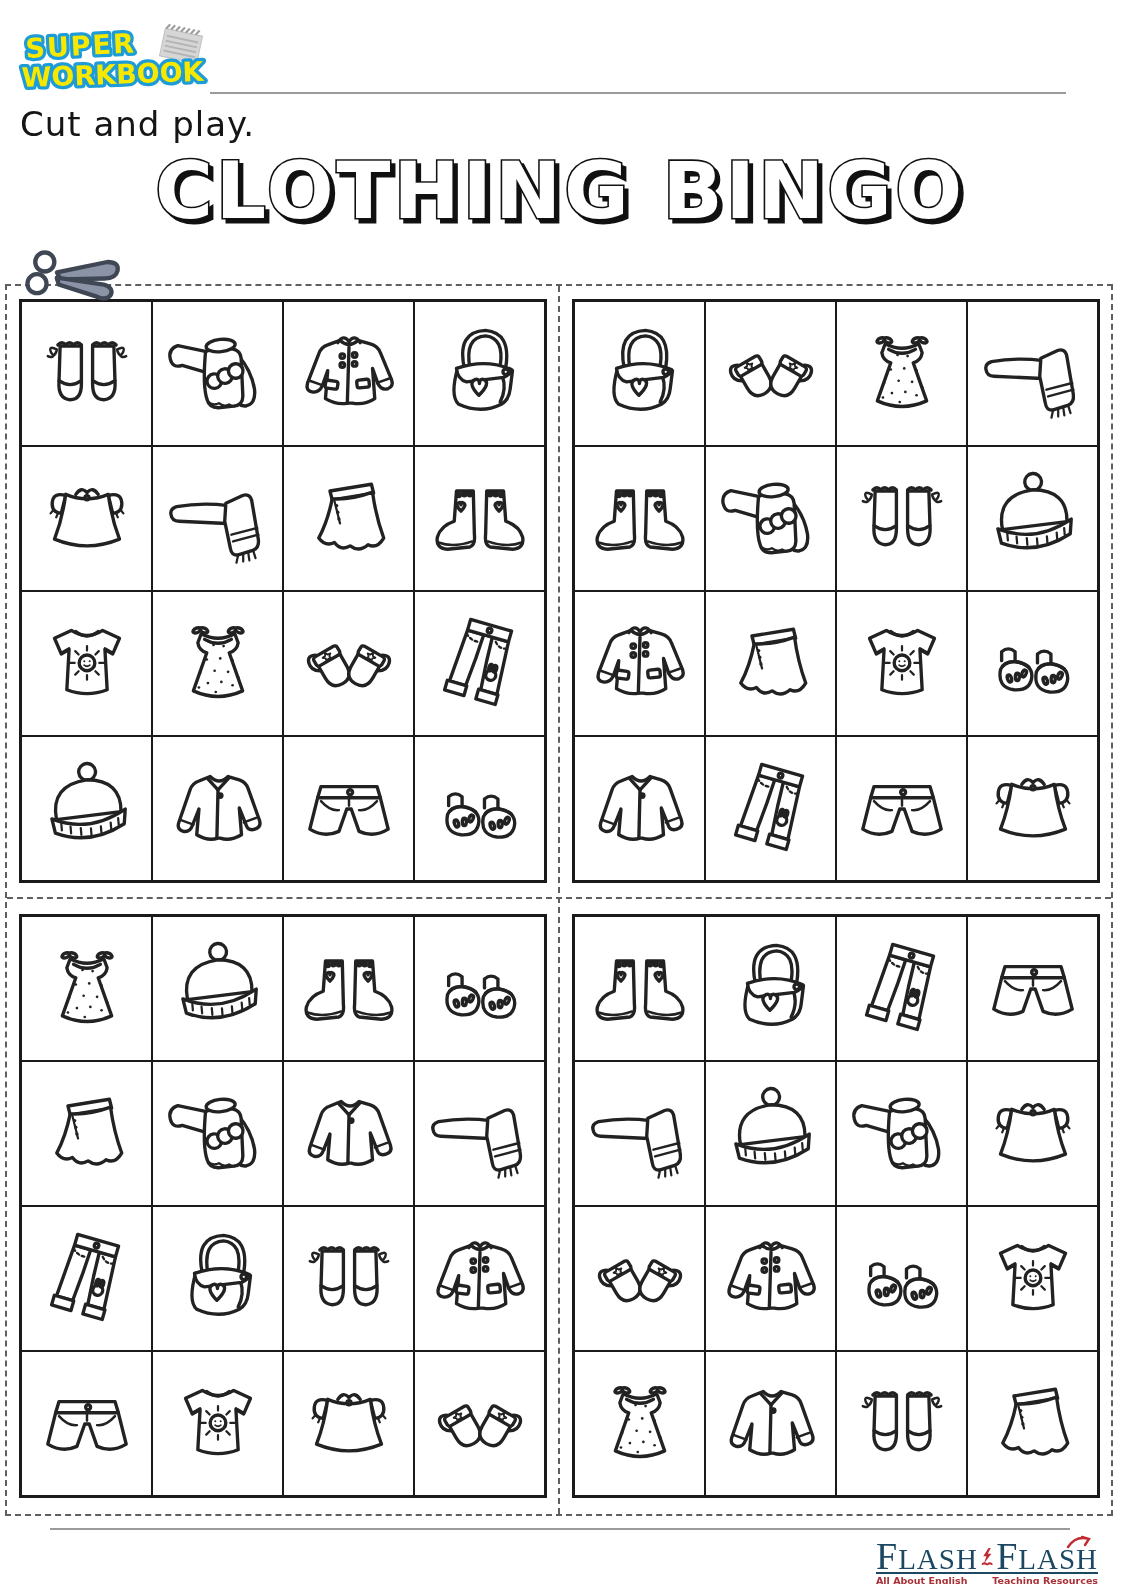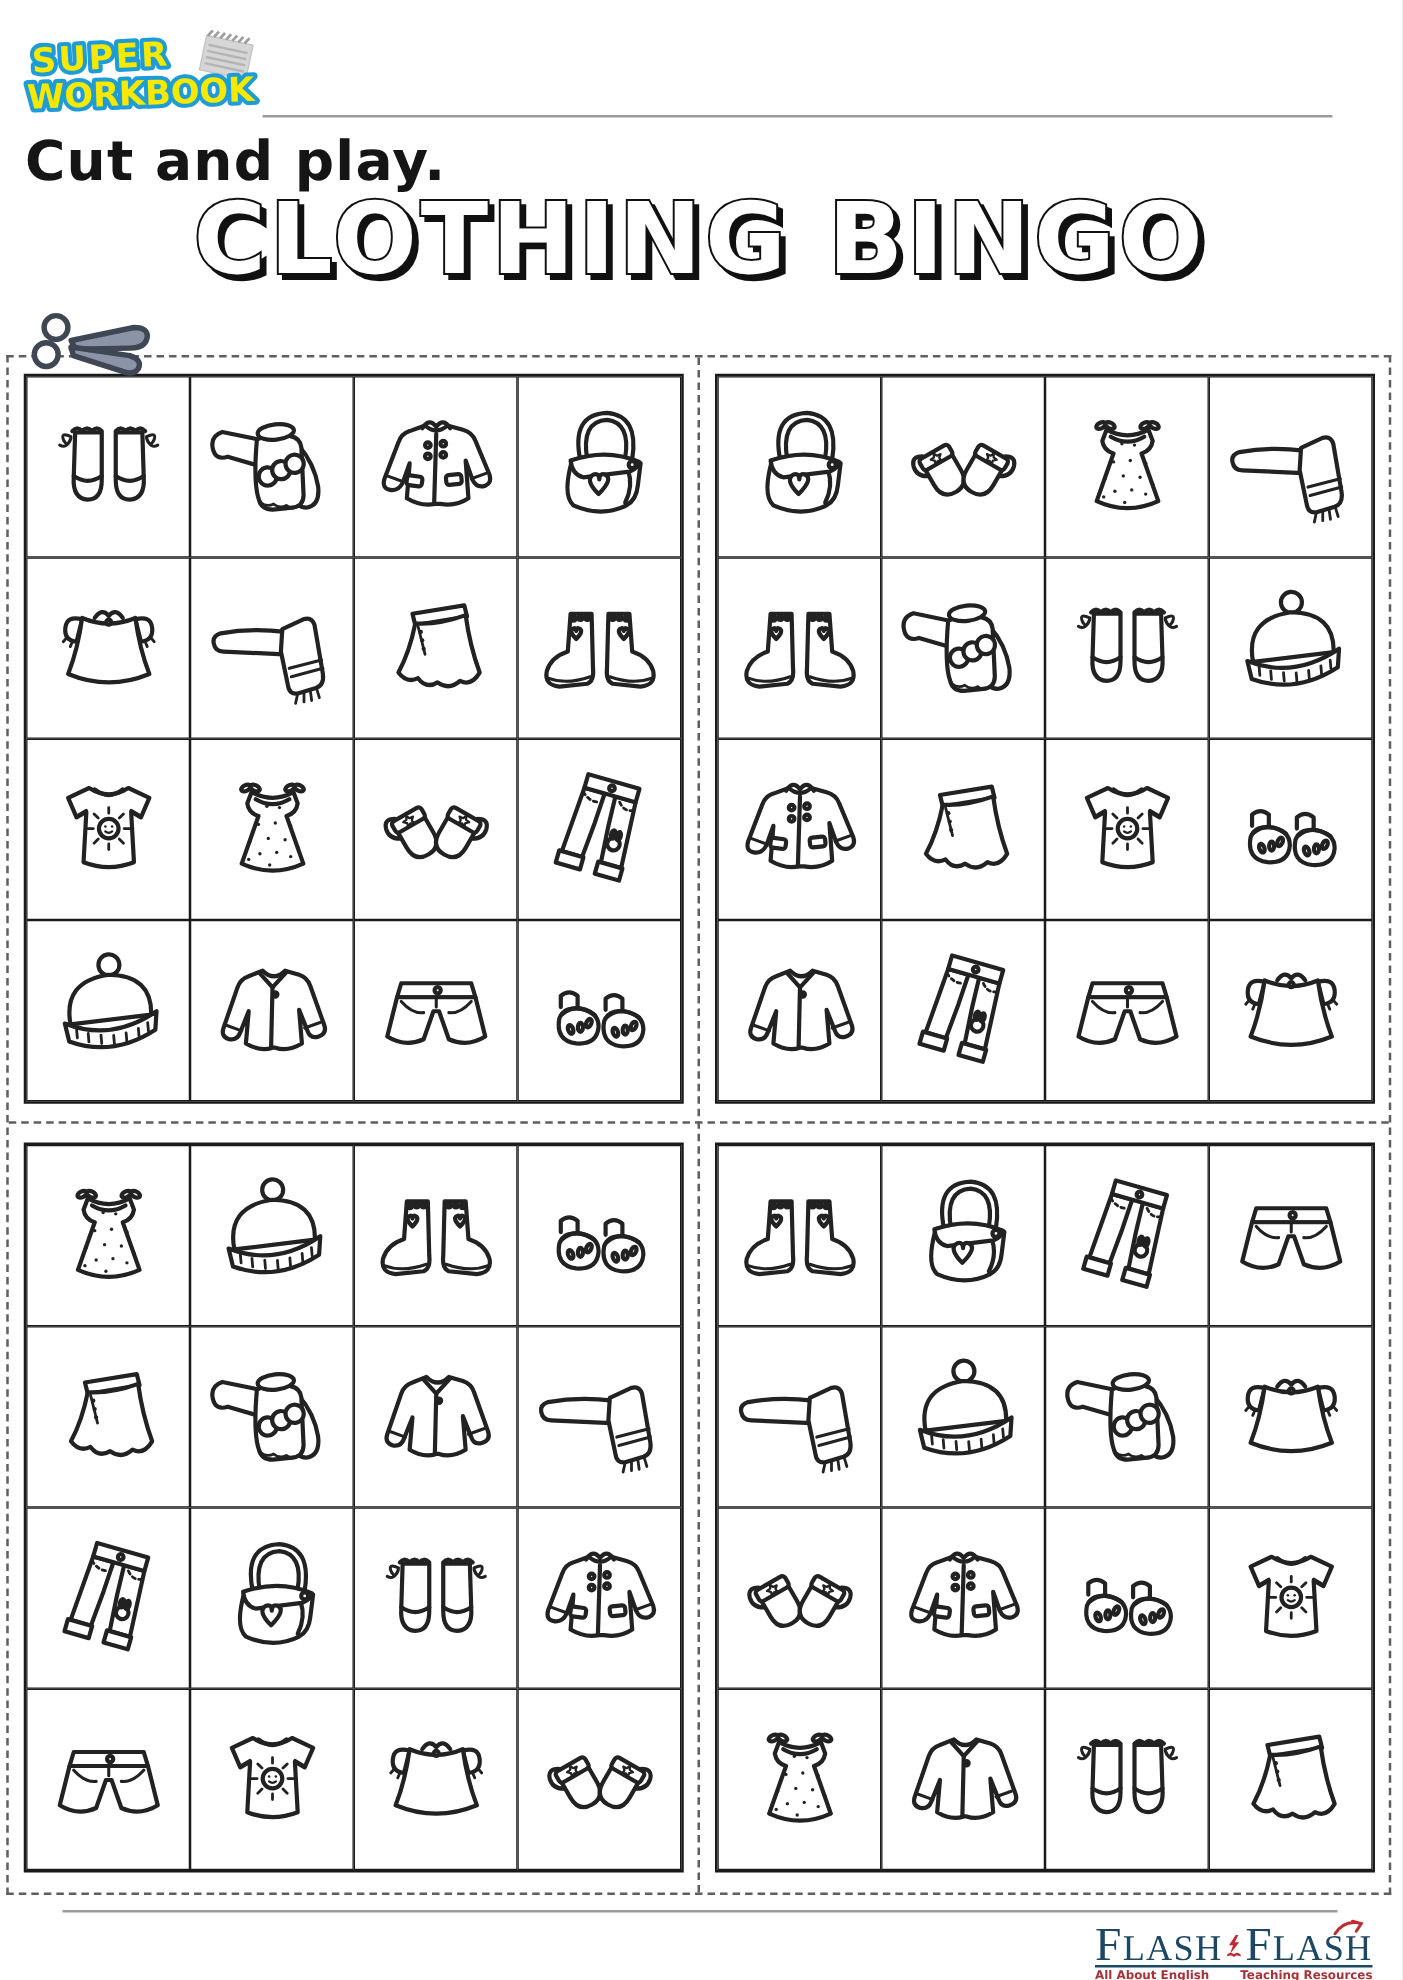--- a/index.html
+++ b/index.html
@@ -2,21 +2,21 @@
 <html><head>
 <meta charset="utf-8">
 <style>
   html,body{margin:0;padding:0;background:#e8e8e8;}
   #page{position:relative;width:1122px;height:1584px;background:#fff;margin:0 auto;
         font-family:"DejaVu Sans",sans-serif;overflow:hidden;}
 
   
   #brand-logo{position:absolute;left:16px;top:24px;}
   #name-line{position:absolute;left:210px;top:92px;width:856px;border-top:2px solid #9b9b9b;}
-  #instruction{position:absolute;left:20px;top:104px;font-size:44px;font-weight:700;color:#151515;letter-spacing:1px;}
+  #instruction{position:absolute;left:20px;top:104px;font-size:34px;font-weight:400;color:#151515;letter-spacing:1px;}
   #title-wrap{position:absolute;left:130px;top:138px;width:862px;height:112px;}
 
   
   #scissors{position:absolute;left:24px;top:244px;z-index:5;}
 
   
   #cut-area{position:absolute;left:5px;top:284px;width:1108px;height:1232px;
             border:2.5px dashed #5f5f5f;box-sizing:border-box;}
   #cut-v{position:absolute;left:551px;top:0;bottom:0;border-left:2.5px dashed #5f5f5f;}
   #cut-h{position:absolute;top:611px;left:0;right:0;border-top:2.5px dashed #5f5f5f;}

